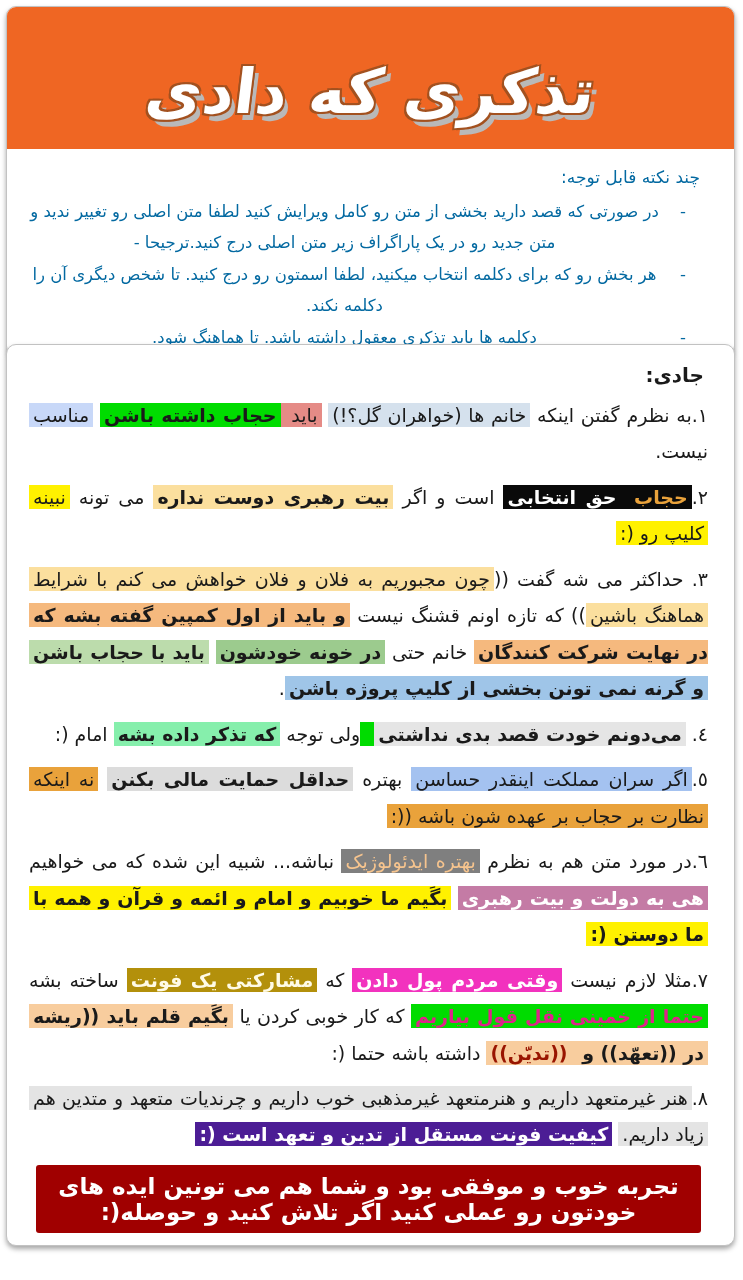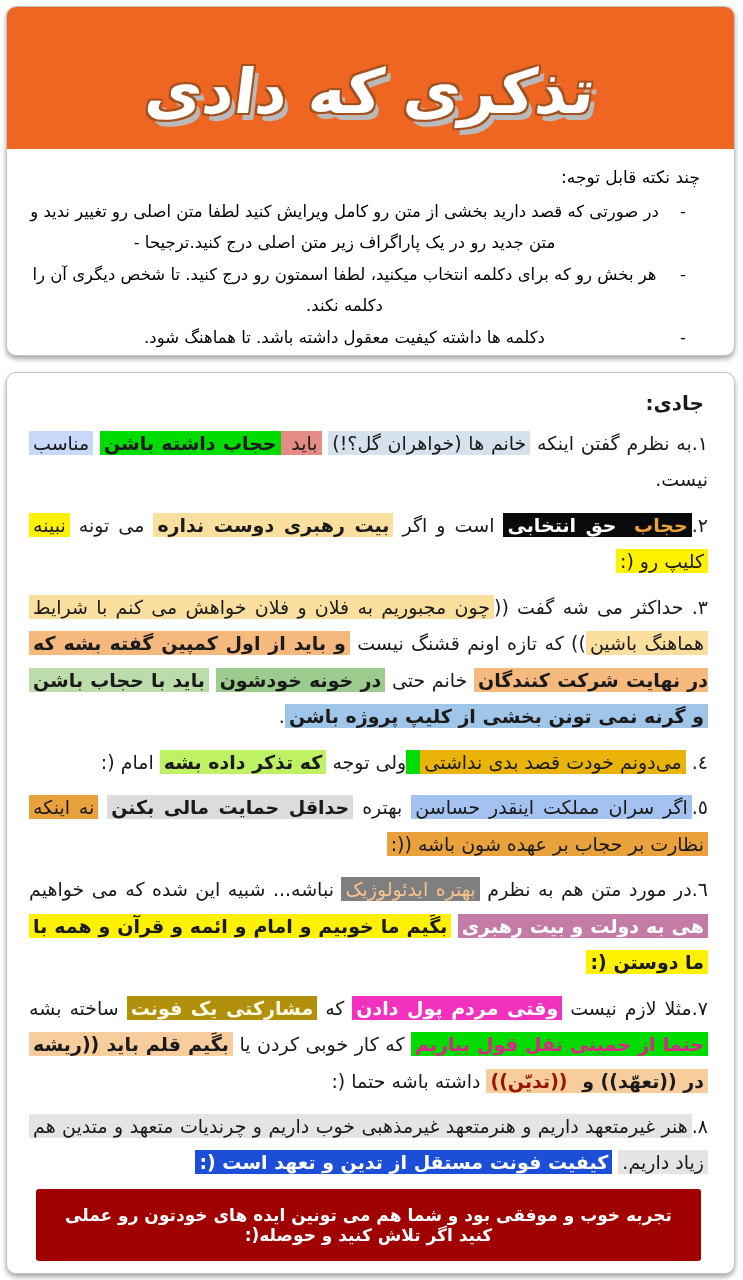--- a/index.html
+++ b/index.html
@@ -21,36 +21,36 @@
     font-size:62px;font-weight:bold;color:#ffffff;
     transform:skewX(-7deg);letter-spacing:2px;
     text-shadow:
       -2px -2px 0 #a3511f, 2px -2px 0 #a3511f,
       -2px 2px 0 #a3511f, 2px 2px 0 #a3511f,
       6px 7px 0 #b9b9b9;
     white-space:nowrap;
   }
   .notes{
     padding:12px 34px 8px 8px;direction:rtl;text-align:right;
-    font-size:16.5px;color:#000000;
+    font-size:16.5px;color:#0369a1;
   }
   .notes-heading{margin:6px 0 10px;font-size:17px;}
   .bullet{display:flex;direction:rtl;margin:0 8px 2px 0;line-height:1.85;}
   .bullet .dash{flex:0 0 18px;text-align:center;}
   .bullet .btext{flex:1;text-align:center;}
   
-  #card-main{top:372px;height:902px;display:flex;flex-direction:column;
+  #card-main{top:344px;height:902px;display:flex;flex-direction:column;
     padding:16px 26px 10px 22px;}
   .items{flex:1;overflow:hidden;direction:rtl;text-align:right;color:#1a1a1a;}
   .main-heading{font-weight:bold;font-size:20px;margin:2px 4px 10px 0;}
   p.item{margin:0 0 9px;font-size:19px;line-height:1.92;text-align:justify;}
   .chip{padding:1px 4px;box-decoration-break:clone;-webkit-box-decoration-break:clone;}
   .footer-bar{
-    flex:0 0 auto;margin:6px 7px 2px;padding:16px 10px;border-radius:3px;
-    font-weight:bold;font-size:17px;text-align:center;direction:rtl;
+    flex:0 0 auto;margin:6px 7px 2px;padding:8px 10px;border-radius:3px;
+    font-weight:bold;font-size:23px;text-align:center;direction:rtl;
   }
 </style>
 </head>
 <body>
 
 <div class="card" id="card-top">
   <div class="banner" style="background: rgb(239, 102, 35);"></div>
   <div class="title">تذکری که دادی</div>
   <div class="notes">
     <div class="notes-heading">چند نکته قابل توجه:</div>
@@ -58,39 +58,39 @@
         <div class="bullet">
           <span class="dash">-</span>
           <div class="btext"><span>در صورتی که قصد دارید بخشی از متن رو کامل ویرایش کنید لطفا متن اصلی رو تغییر ندید و متن جدید رو در یک پاراگراف زیر متن اصلی درج کنید.ترجیحا -</span></div>
         </div>
         <div class="bullet">
           <span class="dash">-</span>
           <div class="btext"><span>هر بخش رو که برای دکلمه انتخاب میکنید، لطفا اسمتون رو درج کنید. تا شخص دیگری آن را دکلمه نکند.</span></div>
         </div>
         <div class="bullet">
           <span class="dash">-</span>
-          <div class="btext"><span>دکلمه ها داشته کیفیت معقول داشته باشد. تا هماهنگ شود.</span></div>
+          <div class="btext"><span>دکلمه ها باید تذکری معقول داشته باشد. تا هماهنگ شود.</span></div>
         </div>
         <div class="bullet">
           <span class="dash">-</span>
           <div class="btext"></div>
         </div>
       </div>
   </div>
 </div>
 
 <div class="card" id="card-main">
   <div class="items">
     <div class="main-heading">جادی:</div>
     <div id="item-list">
         <p class="item"><span>۱.به نظرم گفتن اینکه </span><span class="chip" style="background-color: rgb(213, 225, 237);">خانم ها (خواهران گل؟!)</span><span> </span><span class="chip" style="background-color: rgb(229, 139, 134);">باید </span><span class="chip" style="background-color: rgb(0, 220, 0); font-weight: bold;">حجاب داشته باشن</span><span> </span><span class="chip" style="background-color: rgb(200, 216, 248);">مناسب</span><span> نیست.</span></p>
         <p class="item"><span>۲.</span><span class="chip" style="background-color: rgb(10, 10, 10); color: rgb(233, 162, 59); font-weight: bold;">حجاب </span><span class="chip" style="background-color: rgb(10, 10, 10); color: rgb(255, 255, 255); font-weight: bold;">حق انتخابی</span><span> است و اگر </span><span class="chip" style="background-color: rgb(251, 223, 158); font-weight: bold;">بیت رهبری دوست نداره</span><span> می تونه </span><span class="chip" style="background-color: rgb(255, 241, 0);">نبینه کلیپ رو (:</span></p>
         <p class="item"><span>۳. حداکثر می شه گفت ((</span><span class="chip" style="background-color: rgb(251, 223, 158);">چون مجبوریم به فلان و فلان خواهش می کنم با شرایط هماهنگ باشین</span><span>)) که تازه اونم قشنگ نیست </span><span class="chip" style="background-color: rgb(245, 185, 126); font-weight: bold;">و باید از اول کمپین گفته بشه که در نهایت شرکت کنندگان</span><span> خانم حتی </span><span class="chip" style="background-color: rgb(156, 203, 142); font-weight: bold;">در خونه خودشون</span><span> </span><span class="chip" style="background-color: rgb(188, 220, 172); font-weight: bold;">باید با حجاب باشن</span><span> </span><span class="chip" style="background-color: rgb(159, 197, 232); font-weight: bold;">و گرنه نمی تونن بخشی از کلیپ پروژه باشن</span><span>.</span></p>
-        <p class="item"><span>٤. </span><span class="chip" style="background-color: #eab308; font-weight: normal;">می‌دونم خودت قصد بدی نداشتی</span><span class="chip" style="background-color: rgb(0, 220, 0);"> </span><span>ولی توجه </span><span class="chip" style="background-color: #bef264; font-weight: bold;">که تذکر داده بشه</span><span> امام (:</span></p>
+        <p class="item"><span>٤. </span><span class="chip" style="background-color: #e5e5e5; font-weight: bold;">می‌دونم خودت قصد بدی نداشتی</span><span class="chip" style="background-color: rgb(0, 220, 0);"> </span><span>ولی توجه </span><span class="chip" style="background-color: #86efac; font-weight: bold;">که تذکر داده بشه</span><span> امام (:</span></p>
         <p class="item"><span>٥.</span><span class="chip" style="background-color: rgb(164, 194, 240);">اگر سران مملکت اینقدر حساسن</span><span> بهتره </span><span class="chip" style="background-color: rgb(220, 220, 220); font-weight: bold;">حداقل حمایت مالی بکنن</span><span> </span><span class="chip" style="background-color: rgb(233, 162, 59);">نه اینکه نظارت بر حجاب بر عهده شون باشه ((:</span></p>
         <p class="item"><span>٦.در مورد متن هم به نظرم </span><span class="chip" style="background-color: rgb(127, 127, 127); color: rgb(246, 196, 142);">بهتره ایدئولوژیک</span><span> نباشه... شبیه این شده که می خواهیم </span><span class="chip" style="background-color: rgb(196, 123, 165); color: rgb(255, 255, 255); font-weight: bold;">هی به دولت و بیت رهبری</span><span> </span><span class="chip" style="background-color: rgb(255, 241, 0); font-weight: bold;">بگَیم ما خوبیم و امام و ائمه و قرآن و همه با ما دوستن (:</span></p>
         <p class="item"><span>۷.مثلا لازم نیست </span><span class="chip" style="background-color: rgb(242, 50, 190); color: rgb(255, 255, 255); font-weight: bold;">وقتی مردم پول دادن</span><span> که </span><span class="chip" style="background-color: rgb(179, 144, 11); color: rgb(255, 251, 230); font-weight: bold;">مشارکتی یک فونت</span><span> ساخته بشه </span><span class="chip" style="background-color: rgb(0, 220, 0); color: rgb(224, 33, 138); font-weight: bold;">حتما از خمینی نقل قول بیاریم</span><span> که کار خوبی کردن یا </span><span class="chip" style="background-color: rgb(248, 205, 158); font-weight: bold;">بگَیم قلم باید ((ریشه در ((تعهّد)) و </span><span class="chip" style="background-color: rgb(248, 205, 158); color: rgb(153, 21, 0); font-weight: bold;">((تدیّن))</span><span> داشته باشه حتما (:</span></p>
-        <p class="item"><span>۸.</span><span class="chip" style="background-color: rgb(228, 228, 228);">هنر غیرمتعهد داریم و هنرمتعهد غیرمذهبی خوب داریم و چرندیات متعهد و متدین هم زیاد داریم.</span><span> </span><span class="chip" style="background-color: #1d4ed8; color: rgb(255, 255, 255); font-weight: bold;">کیفیت فونت مستقل از تدین و تعهد است (:</span></p>
+        <p class="item"><span>۸.</span><span class="chip" style="background-color: rgb(228, 228, 228);">هنر غیرمتعهد داریم و هنرمتعهد غیرمذهبی خوب داریم و چرندیات متعهد و متدین هم زیاد داریم.</span><span> </span><span class="chip" style="background-color: #4c1d95; color: rgb(255, 255, 255); font-weight: bold;">کیفیت فونت مستقل از تدین و تعهد است (:</span></p>
         <p class="item"><span>۹. اگر</span><span class="chip" style="background-color: rgb(172, 172, 172); color: rgb(255, 255, 255);">بحث ساختن یک فونت است</span><span> نیازی </span><span class="chip" style="background-color: rgb(69, 129, 142); color: rgb(255, 255, 255); font-weight: bold;">به ایجاد و اتصال به امور مقدس</span><span class="chip" style="background-color: rgb(176, 58, 46); color: rgb(255, 255, 255); font-weight: bold;">برای یک گروه نداریم</span></p>
       </div>
   </div>
   <div class="footer-bar" style="background: rgb(160, 0, 0); color: rgb(255, 255, 255);">تجربه خوب و موفقی بود و شما هم می تونین ایده های خودتون رو عملی کنید اگر تلاش کنید و حوصله(:</div>
 </div>
 
 </body></html>

